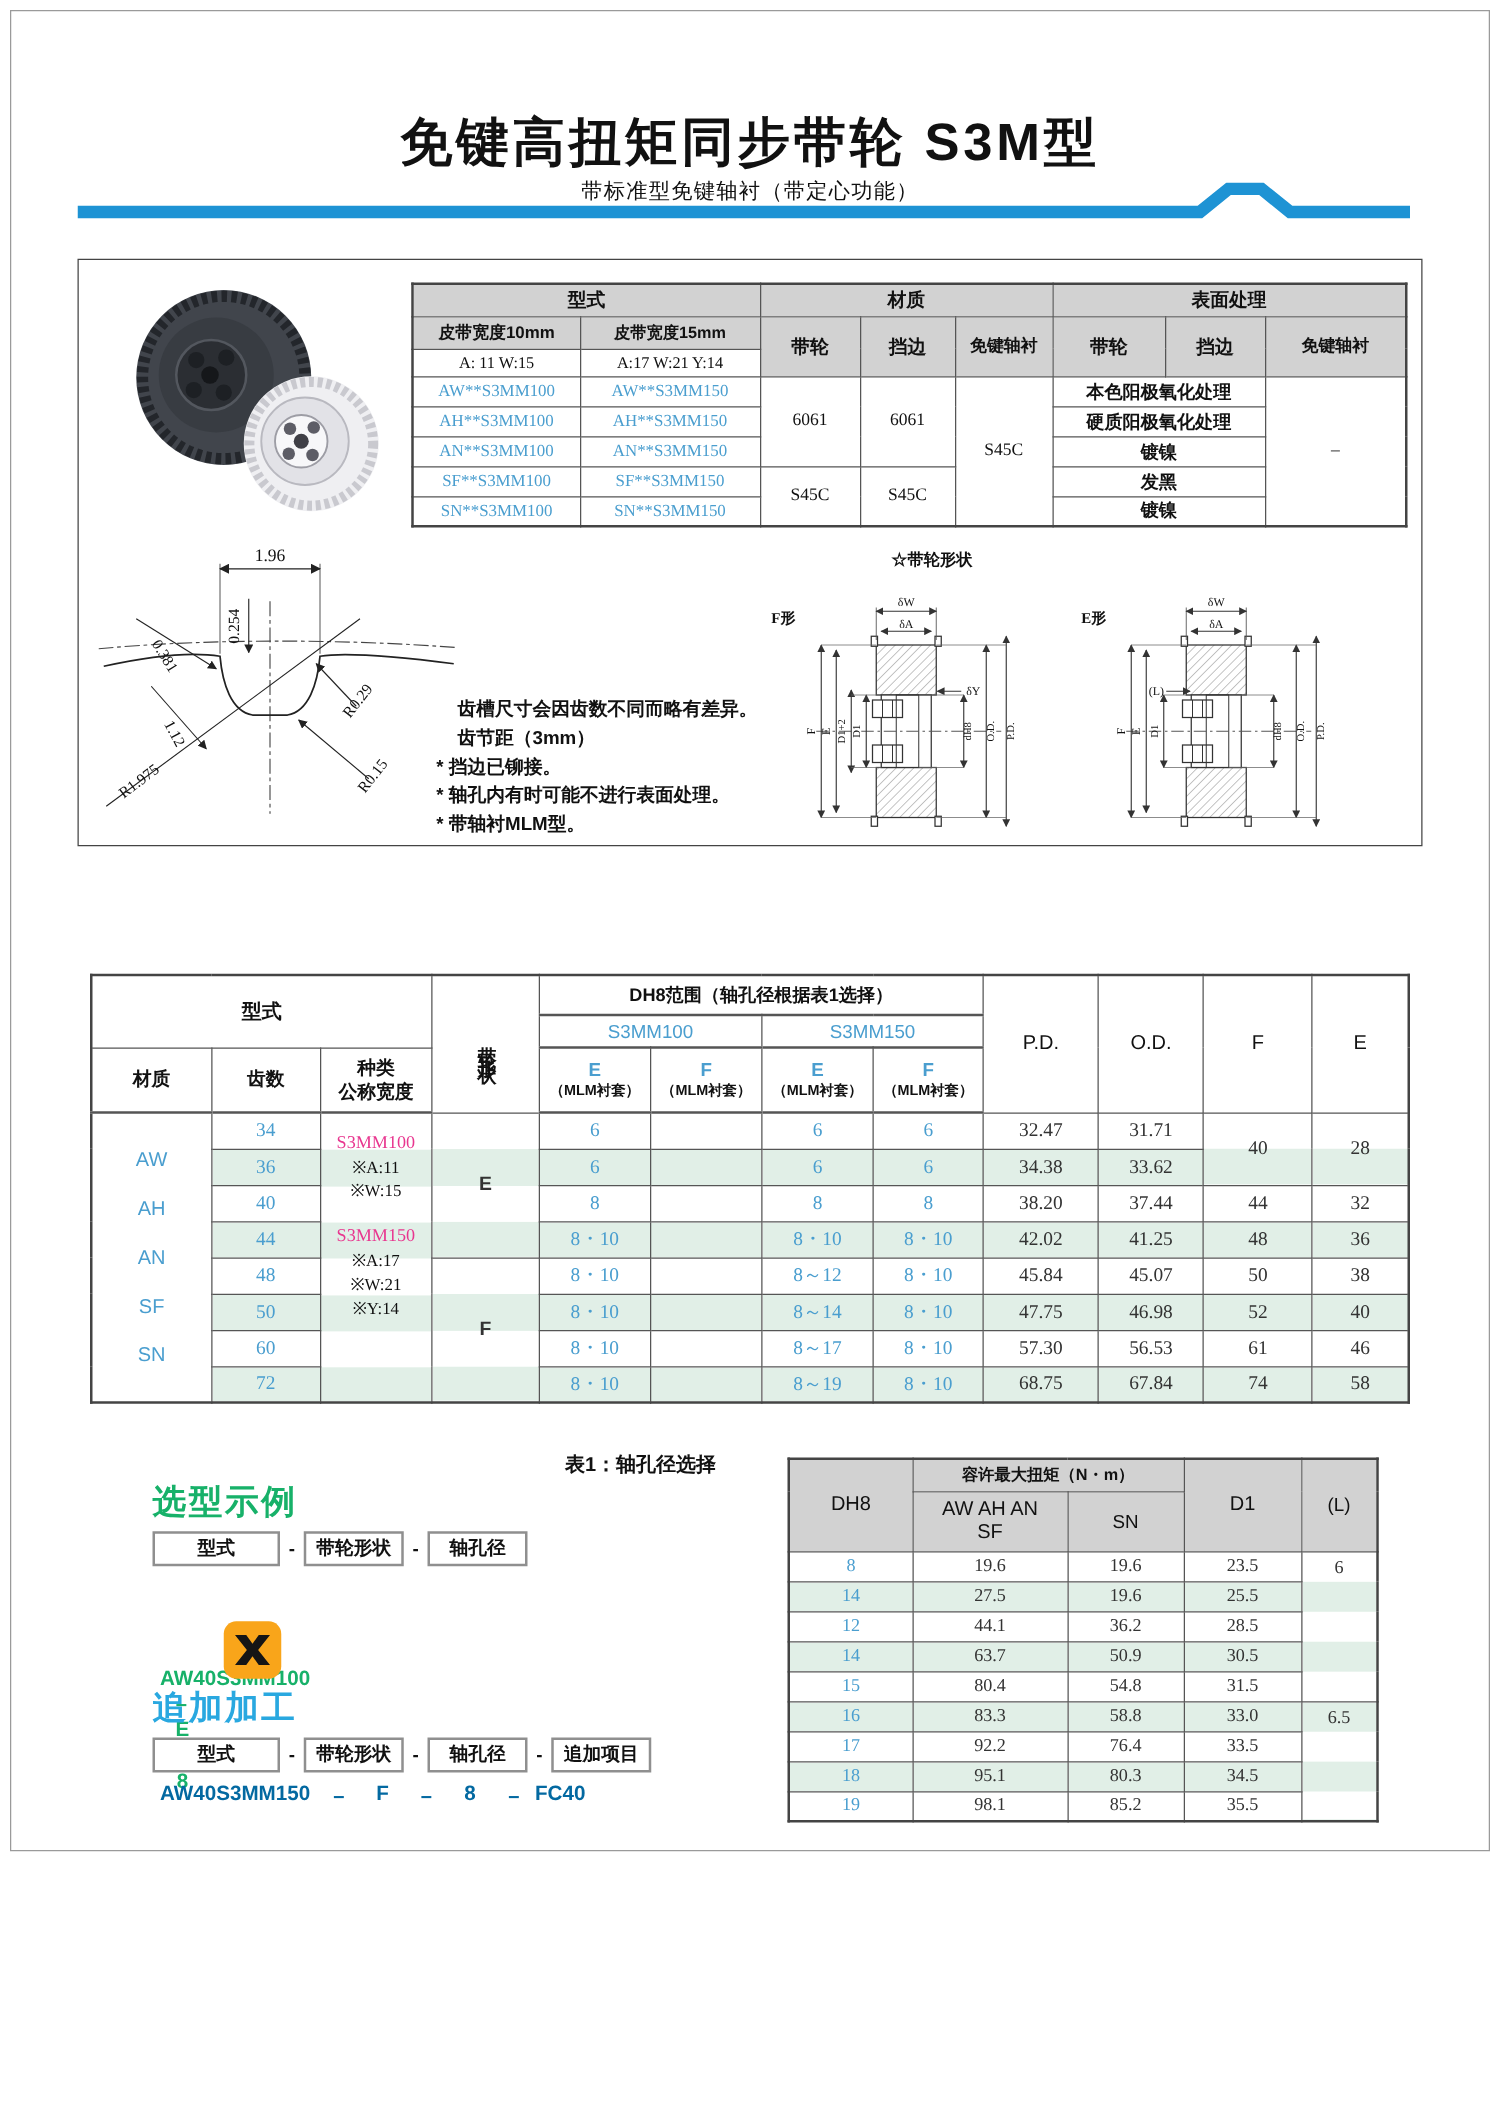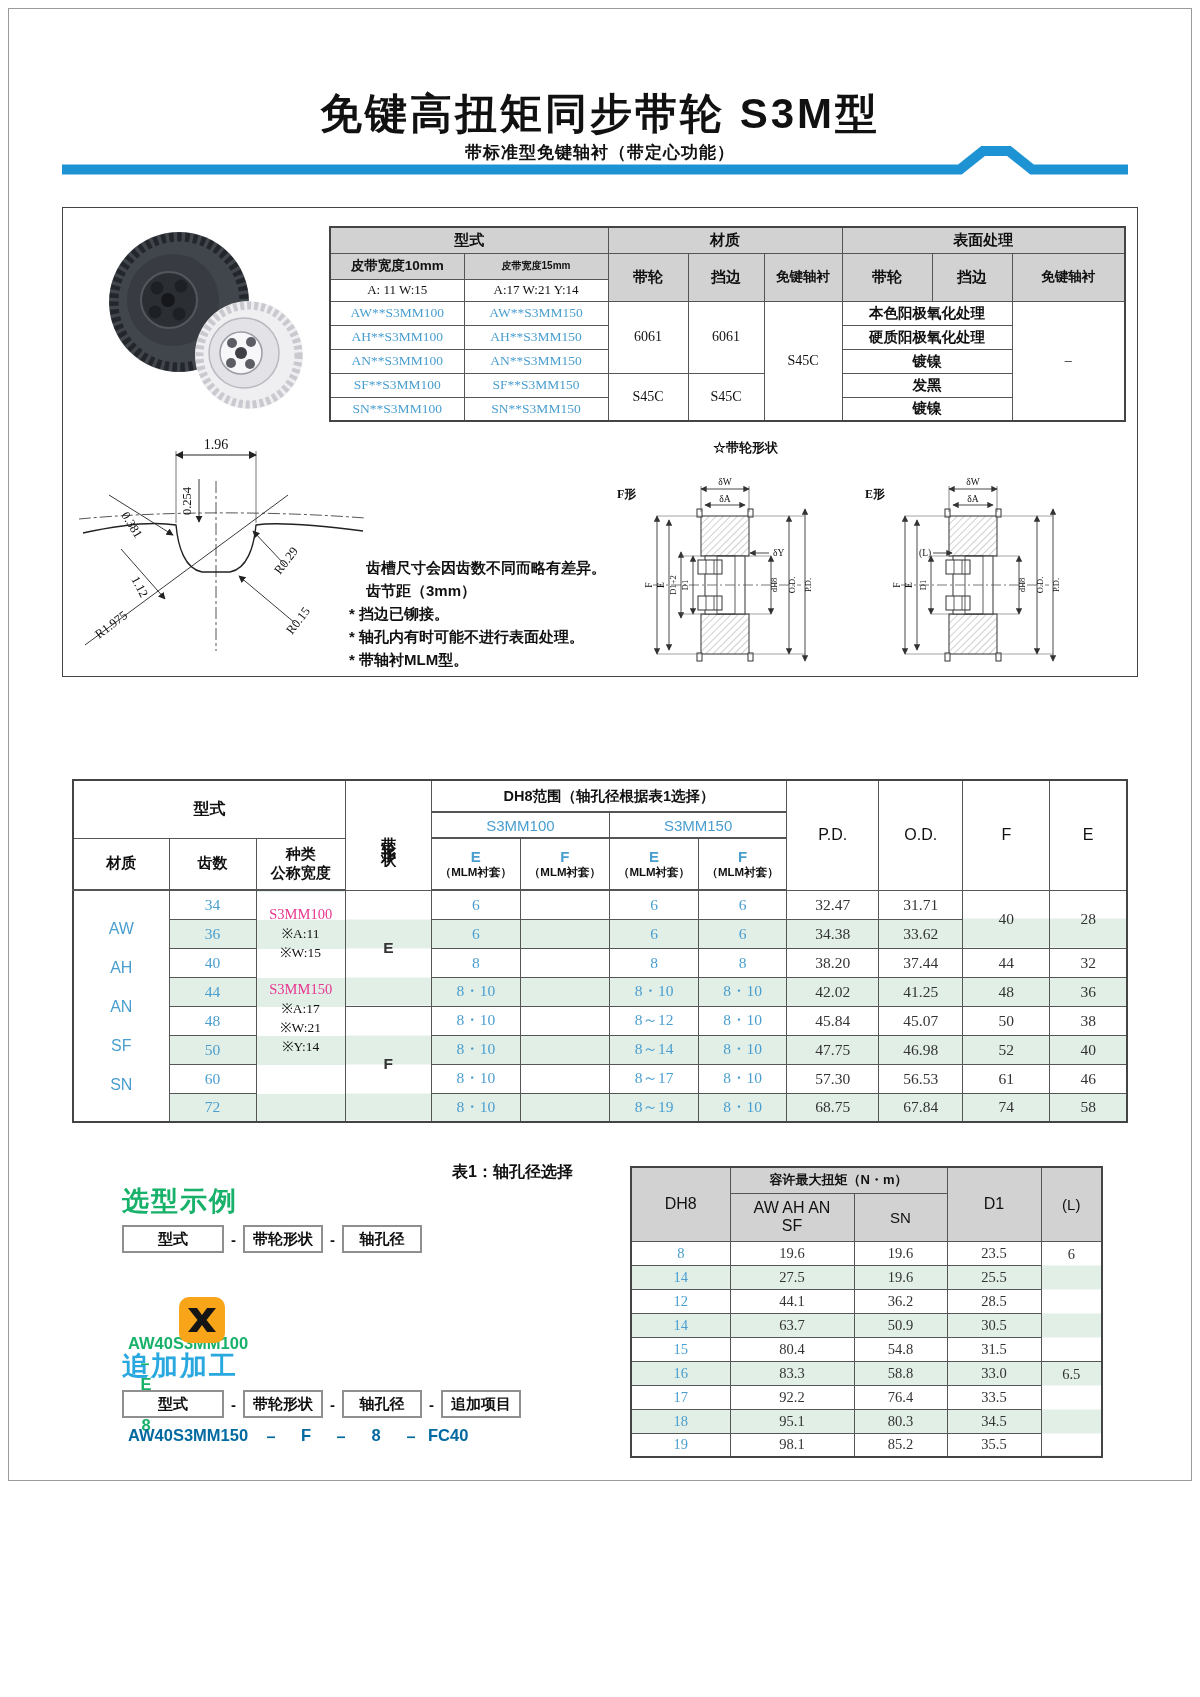--- a/index.html
+++ b/index.html
@@ -2,21 +2,21 @@
 <html><head>
 <meta charset="utf-8">
 <style>
   html,body{margin:0;padding:0;background:#fff;}
   .page{position:relative;width:1200px;height:1489px;background:#fff;overflow:hidden;
         font-family:"Liberation Sans",sans-serif;color:#111;}
   .page-frame{position:absolute;inset:8px;border:1px solid #9a9a9a;pointer-events:none;}
   .title{position:absolute;top:86px;left:0;width:100%;text-align:center;font-size:42px;
          font-weight:700;letter-spacing:3px;}
   .subtitle{position:absolute;top:141px;left:0;width:100%;text-align:center;font-size:17px;
-            font-weight:700;letter-spacing:1px;}
+            font-weight:400;letter-spacing:1px;}
   .bluebar{position:absolute;left:62px;top:146px;}
   .topbox{position:absolute;left:62px;top:207px;width:1074px;height:468px;border:1px solid #444;background:#fff;}
   .photo{position:absolute;left:18px;top:12px;}
   
   table{border-collapse:collapse;table-layout:fixed;}
   th,td{border:1px solid #555;text-align:center;vertical-align:middle;padding:0;overflow:hidden;}
   th{background:#d2d2d2;font-weight:700;font-size:15px;}
   .ser{font-family:"Liberation Serif","DejaVu Serif",serif;}
   .blu{color:#4a9ecf;}
   .pnk{color:#e8368f;}
@@ -138,21 +138,21 @@
           <col style="width:113px">
         </colgroup>
       <thead>
         <tr style="height:26px">
           <th colspan="2">型式</th>
           <th colspan="3">材质</th>
           <th colspan="3">表面处理</th>
         </tr>
         <tr style="height:26px">
           <th style="font-size:13.5px">皮带宽度10mm</th>
-          <th style="font-size:10px">皮带宽度15mm</th>
+          <th style="font-size:13px">皮带宽度15mm</th>
           <th rowspan="2">带轮</th>
           <th rowspan="2">挡边</th>
           <th rowspan="2" style="font-size:13.5px">免键轴衬</th>
           <th rowspan="2">带轮</th>
           <th rowspan="2">挡边</th>
           <th rowspan="2" style="font-size:13.5px">免键轴衬</th>
         </tr>
         <tr style="height:22px">
           <td class="subw ser">A: 11  W:15</td>
           <td class="subw ser">A:17  W:21  Y:14</td>

